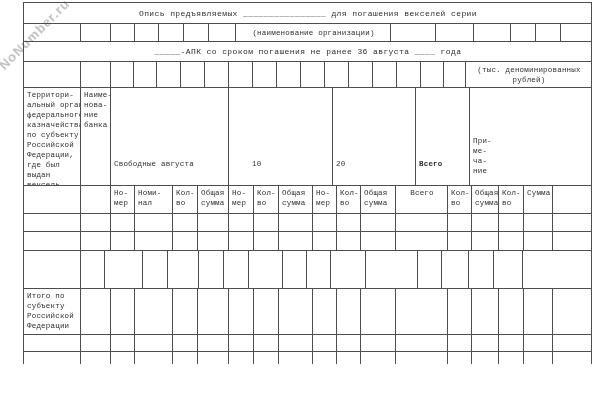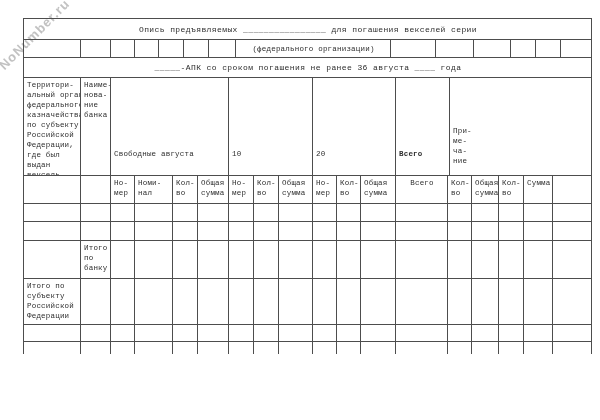--- a/index.html
+++ b/index.html
@@ -19,21 +19,21 @@
     font-family:"Liberation Sans","DejaVu Sans",sans-serif;
     font-size:13px;
     font-weight:bold;
     color:#c2c2c2;
     letter-spacing:1px;
     white-space:nowrap;
     user-select:none;
   }
   .sheet{
     position:absolute;
-    left:23px;top:18px;
+    left:23px;top:2px;
     width:567px;
     border-top:1px solid #4d4d4d;
     border-left:1px solid #4d4d4d;
     border-right:1px solid #4d4d4d;
     box-sizing:content-box;
     background:transparent;
   }
   .row{
     display:flex;
     box-sizing:border-box;
@@ -69,48 +69,69 @@
         <div class="c center hdr last" style="width: 567px;">Опись предъявляемых ________________ для погашения векселей серии</div>
       </div>
       <div class="row" style="height: 18px;">
         <div class="c" style="width: 57px;"></div>
         <div class="c" style="width: 30px;"></div>
         <div class="c" style="width: 24px;"></div>
         <div class="c" style="width: 24px;"></div>
         <div class="c" style="width: 25px;"></div>
         <div class="c" style="width: 25px;"></div>
         <div class="c" style="width: 27px;"></div>
-        <div class="c center" style="width: 155px;">(федерального организации)</div>
+        <div class="c center" style="width: 155px;">(наименование организации)</div>
         <div class="c" style="width: 45px;"></div>
         <div class="c" style="width: 38px;"></div>
         <div class="c" style="width: 37px;"></div>
         <div class="c" style="width: 25px;"></div>
         <div class="c" style="width: 25px;"></div>
         <div class="c last" style="width: 30px;"></div>
       </div>
       <div class="row" style="height: 20px;">
         <div class="c center hdr last" style="width: 567px;">_____-АПК со сроком погашения не ранее 36 августа ____ года</div>
+      </div>
+      <div class="row" style="height: 26px;">
+        <div class="c" style="width: 57px;"></div>
+        <div class="c" style="width: 30px;"></div>
+        <div class="c" style="width: 23px;"></div>
+        <div class="c" style="width: 23px;"></div>
+        <div class="c" style="width: 24px;"></div>
+        <div class="c" style="width: 24px;"></div>
+        <div class="c" style="width: 24px;"></div>
+        <div class="c" style="width: 24px;"></div>
+        <div class="c" style="width: 24px;"></div>
+        <div class="c" style="width: 24px;"></div>
+        <div class="c" style="width: 24px;"></div>
+        <div class="c" style="width: 24px;"></div>
+        <div class="c" style="width: 24px;"></div>
+        <div class="c" style="width: 24px;"></div>
+        <div class="c" style="width: 24px;"></div>
+        <div class="c" style="width: 23px;"></div>
+        <div class="c" style="width: 22px;"></div>
+        <div class="c center last" style="width: 125px;">(тыс. деноминированных
+рублей)</div>
       </div>
       <div class="row" style="height: 98px;">
         <div class="c" style="width: 57px;">Территори-
 альный орган
 федерального
 казначейства
 по субъекту
 Российской
 Федерации,
 где был
 выдан
 вексель</div>
         <div class="c" style="width: 30px;">Наиме-
 нова-
 ние
 банка</div>
         <div class="c bottom" style="width: 118px;">Свободные августа</div>
-        <div class="c bottom" style="width: 84px;">10</div>
+        <div class="c bottom" style="width: 84px; margin-left: 20px;">10</div>
         <div class="c bottom" style="width: 83px;">20</div>
         <div class="c bottom" style="width: 54px; font-weight: bold;">Всего</div>
         <div class="c bottom-sm last" style="width: 38px;">При-
 ме-
 ча-
 ние</div>
       </div>
       <div class="row" style="height: 28px;">
         <div class="c" style="width: 57px;"></div>
         <div class="c" style="width: 30px;"></div>
@@ -179,23 +200,20 @@
         <div class="c" style="width: 35px;"></div>
         <div class="c" style="width: 52px;"></div>
         <div class="c" style="width: 24px;"></div>
         <div class="c" style="width: 27px;"></div>
         <div class="c" style="width: 25px;"></div>
         <div class="c" style="width: 29px;"></div>
         <div class="c last" style="width: 38px;"></div>
       </div>
       <div class="row" style="height: 38px;">
         <div class="c" style="width: 57px;"></div>
-        <div class="c" style="width: 30px;">Итого
-по
-банку</div>
         <div class="c" style="width: 24px;"></div>
         <div class="c" style="width: 38px;"></div>
         <div class="c" style="width: 25px;"></div>
         <div class="c" style="width: 31px;"></div>
         <div class="c" style="width: 25px;"></div>
         <div class="c" style="width: 25px;"></div>
         <div class="c" style="width: 34px;"></div>
         <div class="c" style="width: 24px;"></div>
         <div class="c" style="width: 24px;"></div>
         <div class="c" style="width: 35px;"></div>

